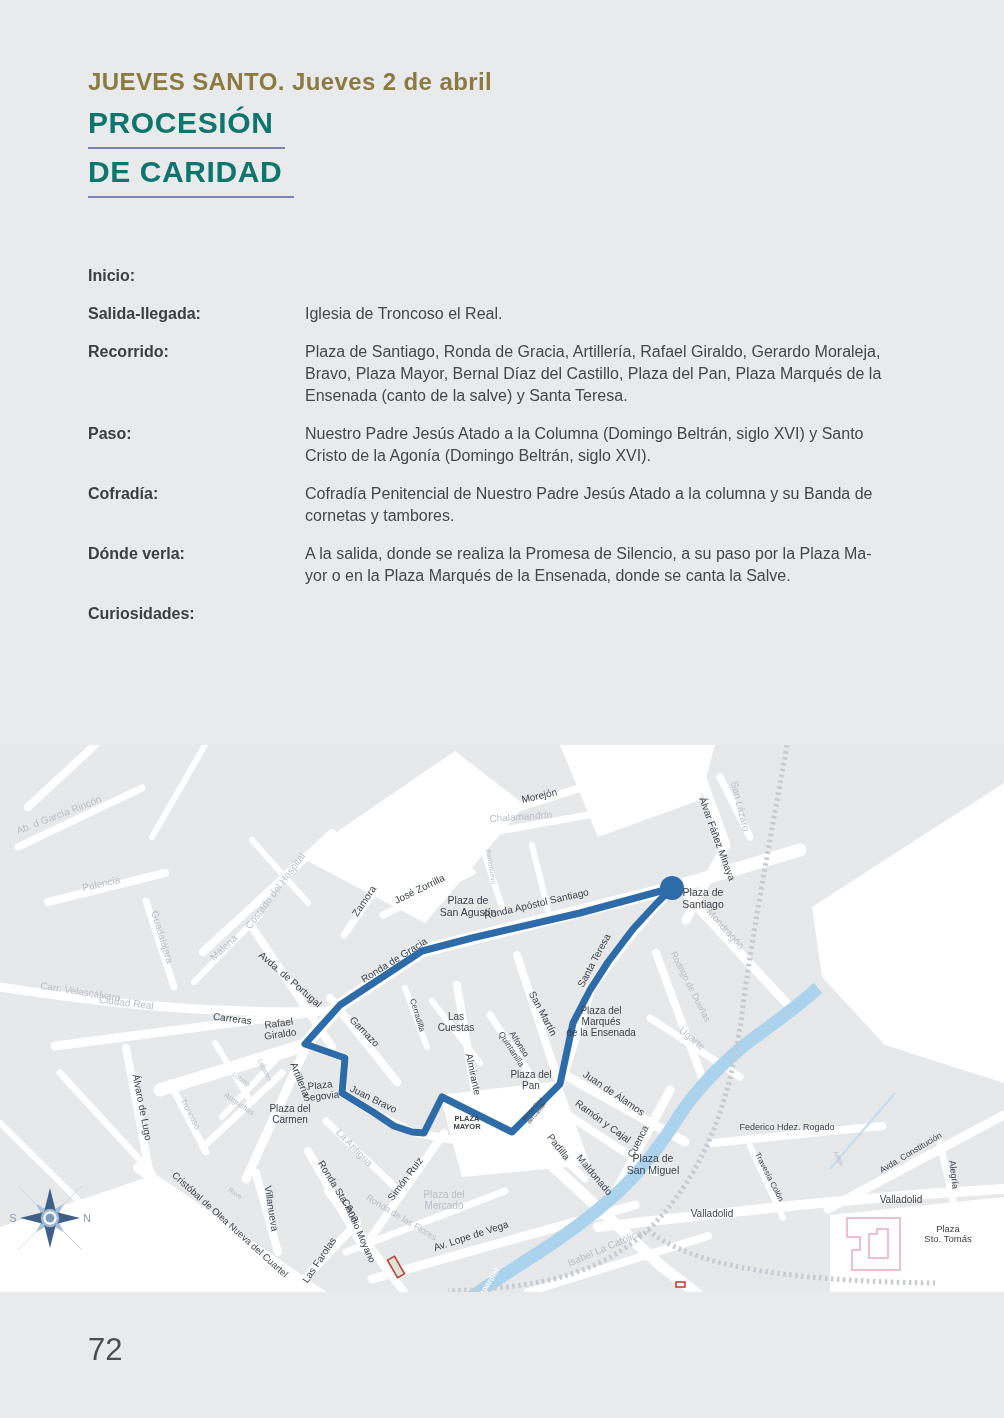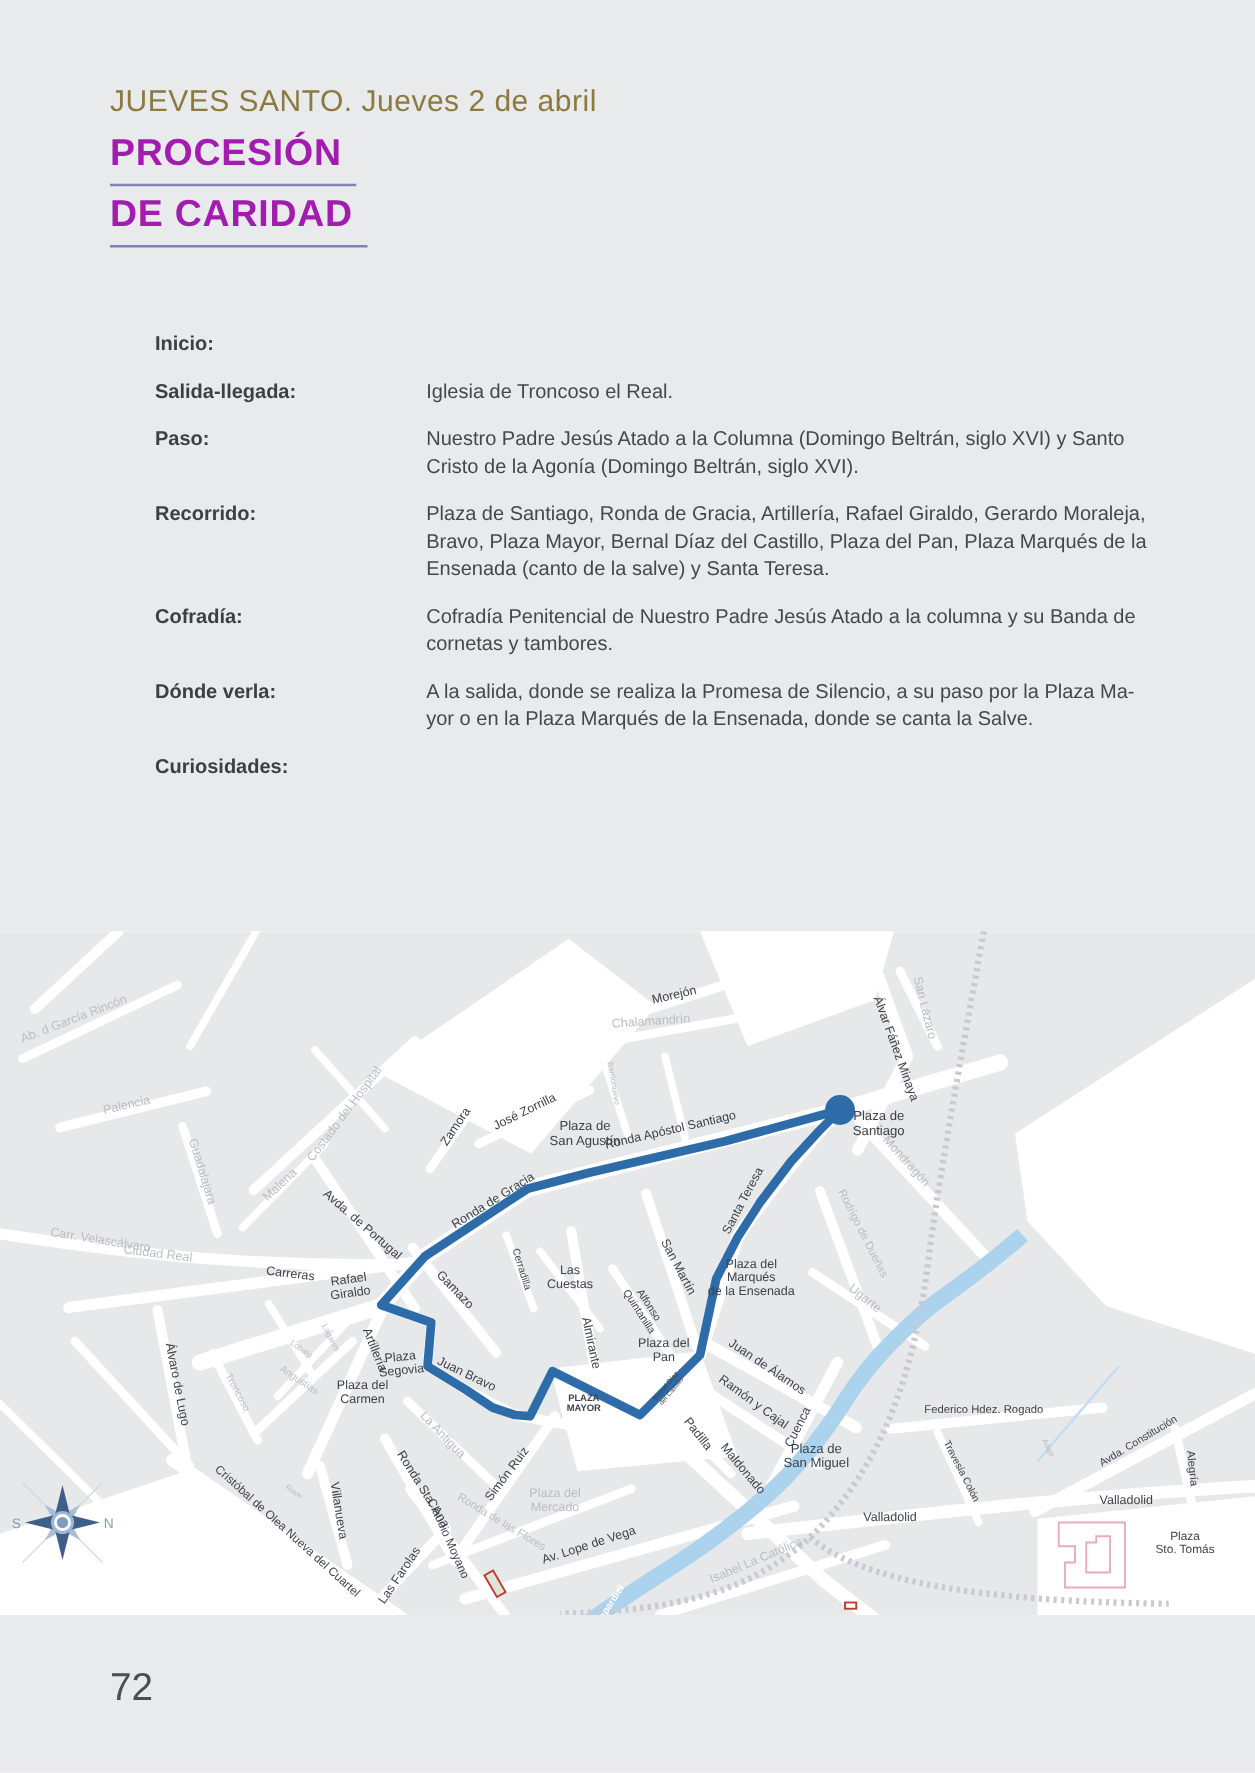--- a/index.html
+++ b/index.html
@@ -1,24 +1,24 @@
 <!DOCTYPE html>
 <html><head>
 <meta charset="utf-8">
 <style>
   html,body{margin:0;padding:0;}
   .page{position:relative;width:1004px;height:1418px;background:#e9eaec;overflow:hidden;
         font-family:"Liberation Sans",sans-serif;color:#3f4347;}
   
   .header{position:absolute;left:88px;top:68px;}
-  .kicker{font-size:24px;letter-spacing:.4px;color:#8c7a41;margin:0 0 10px 0;font-weight:400;}
-  .title-line{display:table;font-size:30px;font-weight:bold;letter-spacing:.6px;color:#a21caf;
+  .kicker{font-size:24px;letter-spacing:.4px;color:#8c7a41;margin:0 0 10px 0;font-weight:700;}
+  .title-line{display:table;font-size:30px;font-weight:bold;letter-spacing:.6px;color:#0f766e;
               padding:0 12px 7px 0;border-bottom:2px solid #7d85b6;margin:0 0 6px 0;}
   
-  .details{position:absolute;left:88px;top:265px;width:812px;margin-left:36px;}
+  .details{position:absolute;left:88px;top:265px;width:812px;}
   .drow{display:grid;grid-template-columns:217px 1fr;margin-bottom:16px;}
   .dlabel{font-weight:bold;font-size:16px;color:#3c4043;line-height:22px;}
   .dvalue{font-size:16px;color:#44484c;line-height:22px;white-space:pre-line;max-width:592px;}
   
   .map{position:absolute;left:0;top:745px;width:1004px;height:547px;background:#ffffff;}
   .map svg{display:block;font-family:"Liberation Sans",sans-serif;}
   
   .pagenum{position:absolute;left:88px;top:1332px;font-size:31px;color:#4b4e53;text-align:center;}
 </style>
 </head>
@@ -34,29 +34,29 @@
 
   <div class="details">
     <div class="drow">
       <div class="dlabel">Inicio:</div>
     </div>
     <div class="drow">
       <div class="dlabel">Salida-llegada:</div>
       <div class="dvalue">Iglesia de Troncoso el Real.</div>
     </div>
     <div class="drow">
-      <div class="dlabel">Paso:</div>
-      <div class="dvalue">Nuestro Padre Jesús Atado a la Columna (Domingo Beltrán, siglo XVI) y Santo
-Cristo de la Agonía (Domingo Beltrán, siglo XVI).</div>
-    </div>
-    <div class="drow">
       <div class="dlabel">Recorrido:</div>
       <div class="dvalue">Plaza de Santiago, Ronda de Gracia, Artillería, Rafael Giraldo, Gerardo Moraleja,
 Bravo,  Plaza Mayor, Bernal Díaz del Castillo, Plaza del Pan, Plaza Marqués de la
 Ensenada (canto de la salve) y Santa Teresa.</div>
+    </div>
+    <div class="drow">
+      <div class="dlabel">Paso:</div>
+      <div class="dvalue">Nuestro Padre Jesús Atado a la Columna (Domingo Beltrán, siglo XVI) y Santo
+Cristo de la Agonía (Domingo Beltrán, siglo XVI).</div>
     </div>
     <div class="drow">
       <div class="dlabel">Cofradía:</div>
       <div class="dvalue">Cofradía Penitencial de Nuestro Padre Jesús Atado a la columna y su Banda de
 cornetas y tambores.</div>
     </div>
     <div class="drow">
       <div class="dlabel">Dónde verla:</div>
       <div class="dvalue">A la salida, donde se realiza la Promesa de Silencio, a su paso por la Plaza Ma-
 yor o en la Plaza Marqués de la Ensenada, donde se canta la Salve.</div>

